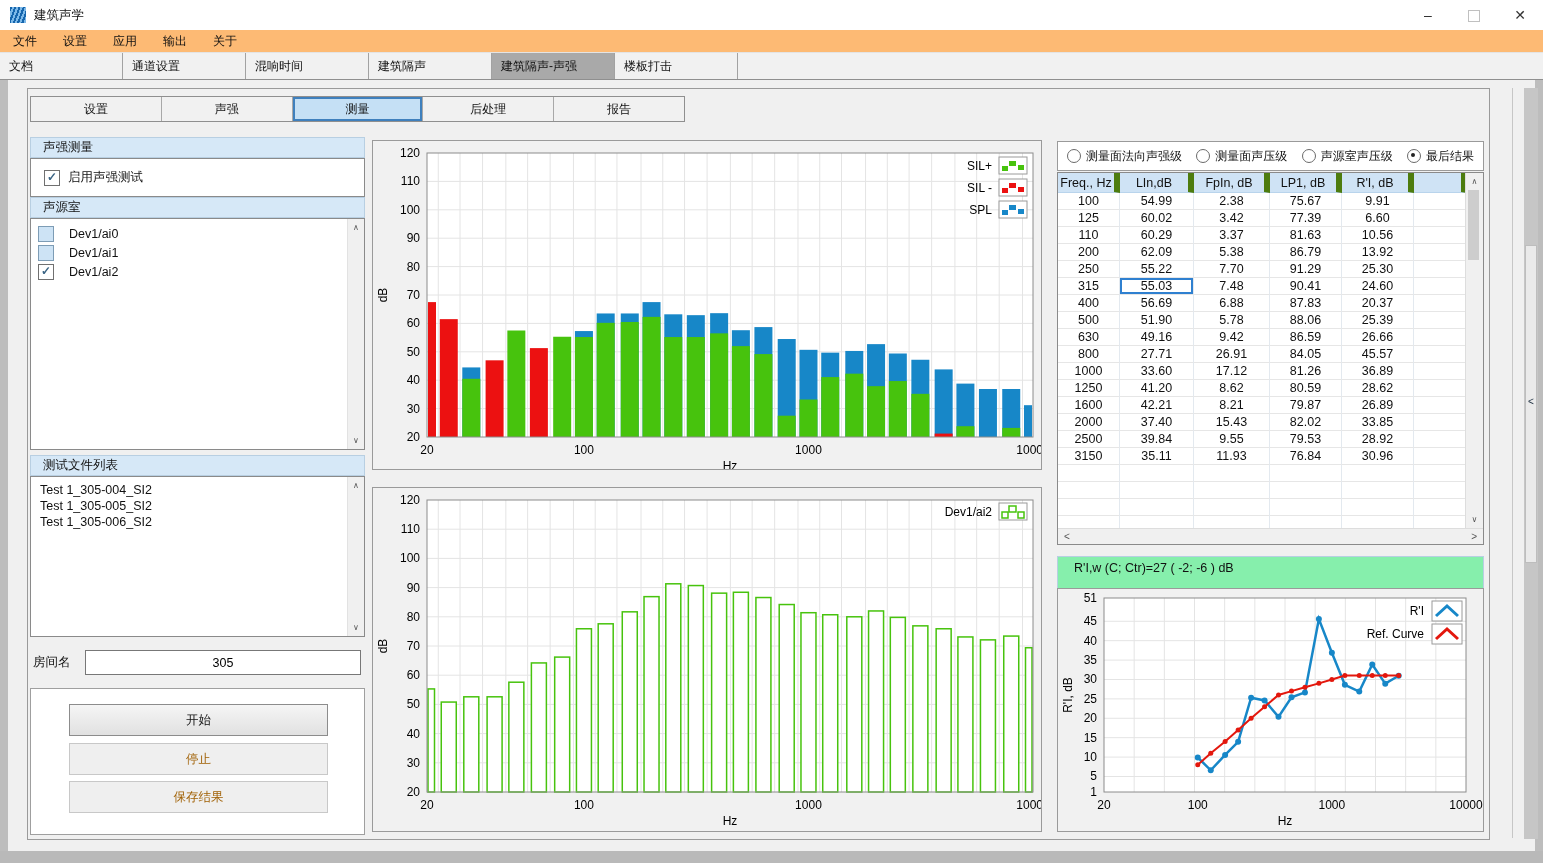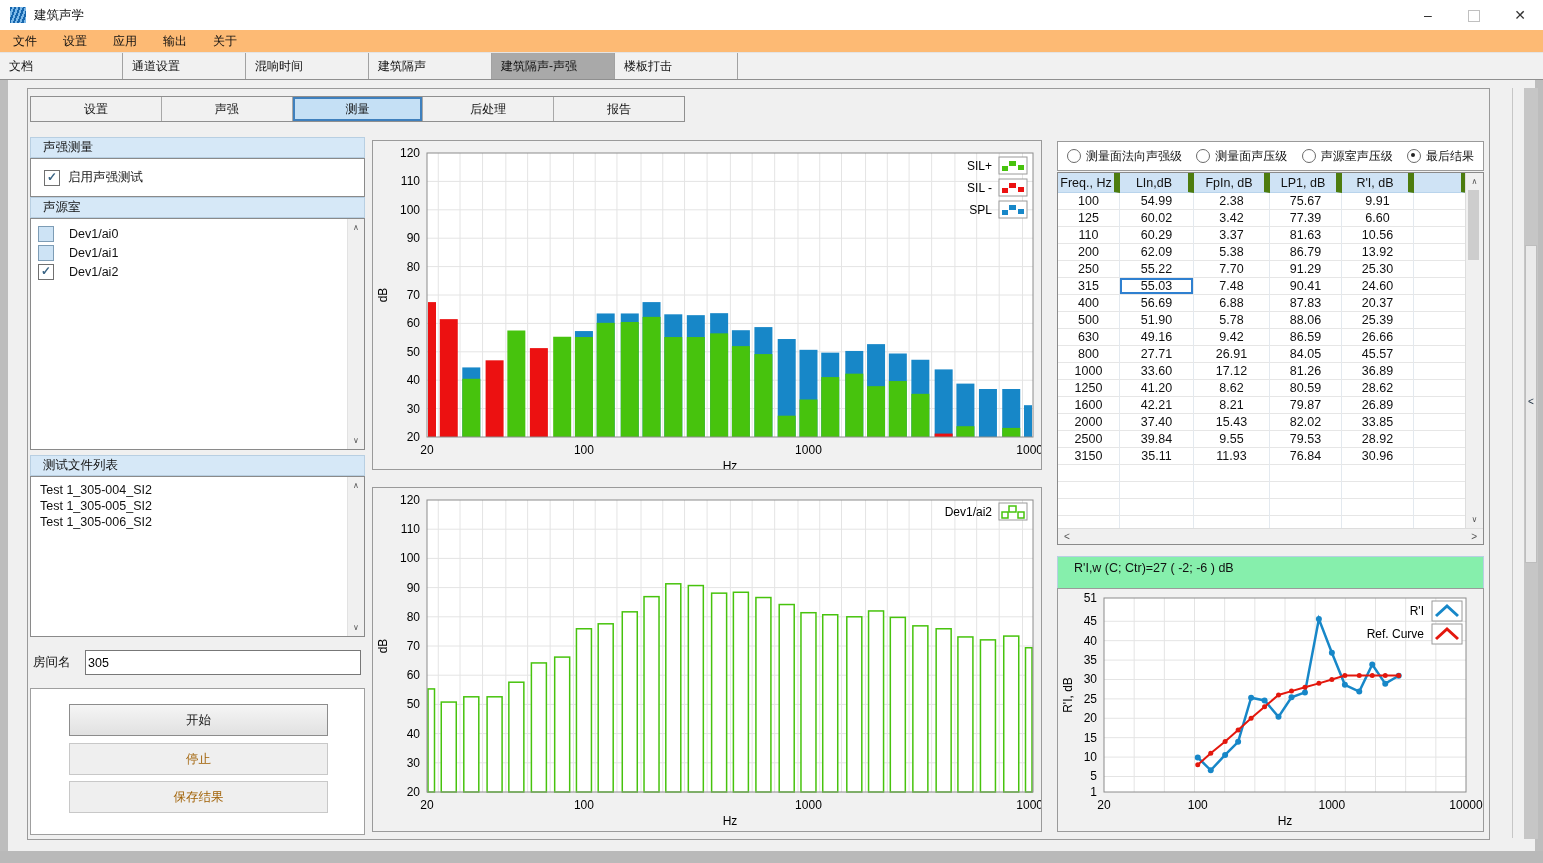--- a/index.html
+++ b/index.html
@@ -51,21 +51,21 @@
   #fileList{left:30px;top:476px;width:335px;height:161px;padding:5px 0 0 9px}
   .chan-item{display:flex;align-items:center;height:19px}
   .chan-label{margin-left:15px;font-size:12.5px}
   .file-item{height:16px;line-height:16px;font-size:12.5px}
   .vscroll{position:absolute;right:0;top:0;bottom:0;width:16px;background:#f0f0f0;border-left:1px solid #e2e2e2}
   .sarrow{position:absolute;left:0;right:0;height:15px;text-align:center;font-size:8px;line-height:15px;color:#555}
   .sarrow.top{top:1px}.sarrow.bottom{bottom:1px}
   .sthumb{position:absolute;left:2px;top:17px;width:11px;height:70px;background:#cdcdcd}
   #roomLabel{position:absolute;left:33px;top:650px;line-height:25px;font-size:12.5px}
   #roomInput{position:absolute;left:85px;top:650px;width:276px;height:25px;box-sizing:border-box;border:1px solid #777;
-             font:12.5px "Liberation Sans",sans-serif;background:#fff;outline:none}
+             text-align:center;font:12.5px "Liberation Sans",sans-serif;background:#fff;outline:none}
   #btnGroup{position:absolute;left:30px;top:688px;width:335px;height:147px;background:#fff;border:1px solid #9f9f9f;box-sizing:border-box}
   .btn{position:absolute;left:38px;width:259px;height:32px;text-align:center;line-height:30px;
        background:linear-gradient(#f5f5f5,#e1e1e1);border:1px solid #8c8c8c;box-sizing:border-box;font-size:12.5px;cursor:default}
   #btnStart{top:15px}
   #btnStop{top:54px}
   #btnSave{top:92px}
   .btn.disabled{background:#efefef;border-color:#c8c8c8;color:#a16207}
   
   #radioBar{position:absolute;left:1057px;top:141px;width:427px;height:30px;background:#fff;border:1px solid #9a9a9a;
             box-sizing:border-box;display:flex;align-items:center;justify-content:space-between;padding:0 9px}

